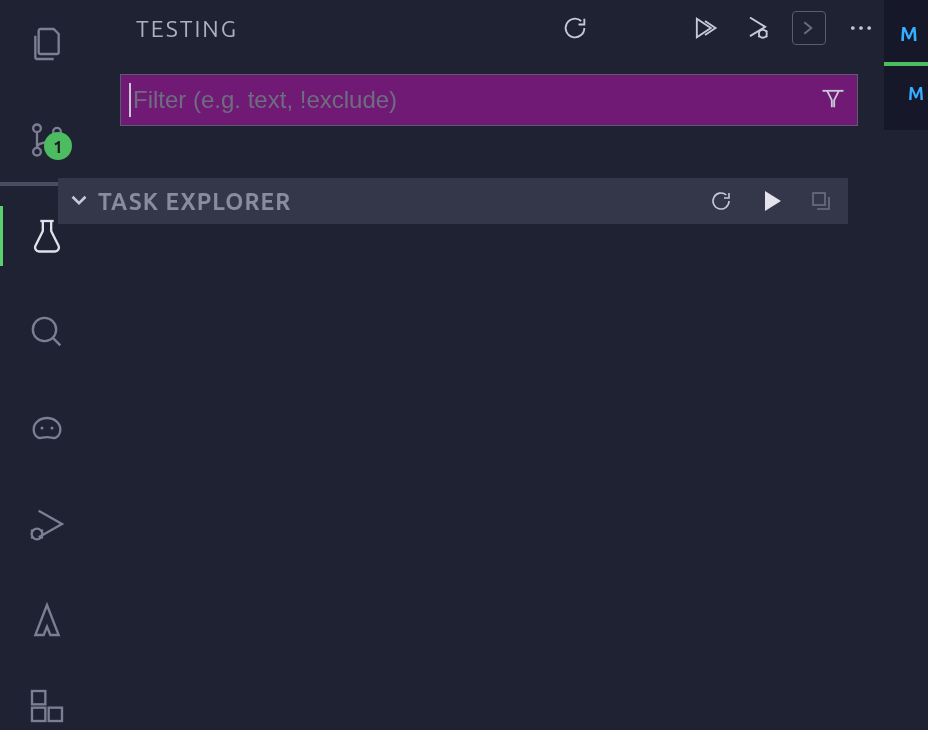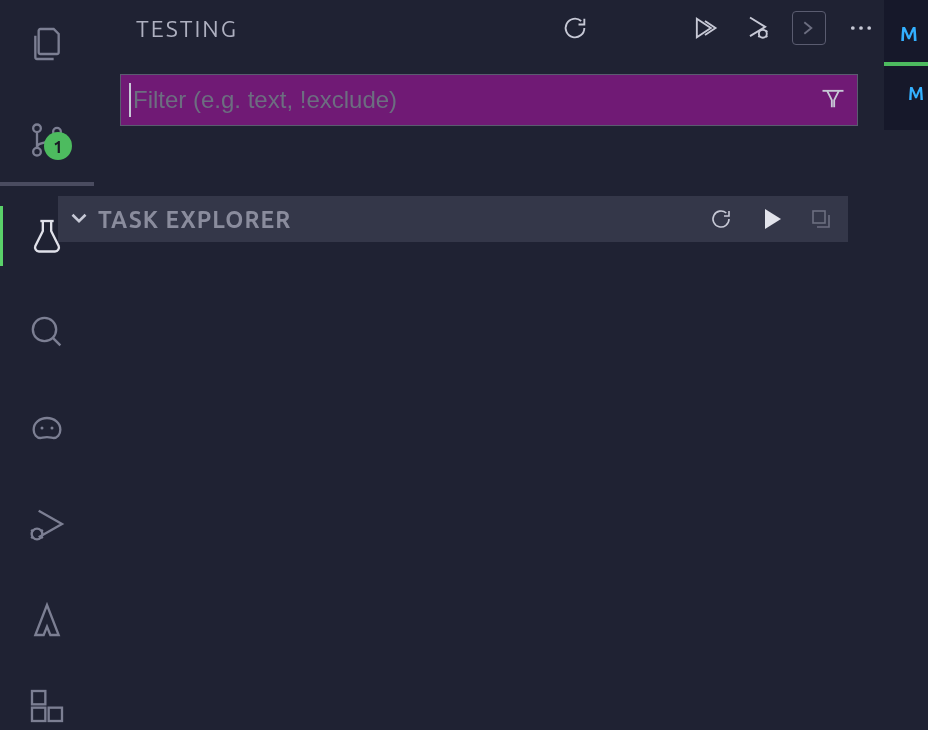--- a/index.html
+++ b/index.html
@@ -148,21 +148,21 @@
     }
     .filter-icon svg {
       width: 28px; height: 28px;
       stroke: #c7c9d6;
       fill: none;
       stroke-width: 1.6;
     }
 
     
     .section {
-      margin-top: 70px;
+      margin-top: 52px;
       margin-left: -36px;
       width: 790px;
     }
     .section-header {
       height: 46px;
       background: #343749;
       display: flex;
       align-items: center;
       padding-left: 8px;
       padding-right: 10px;

